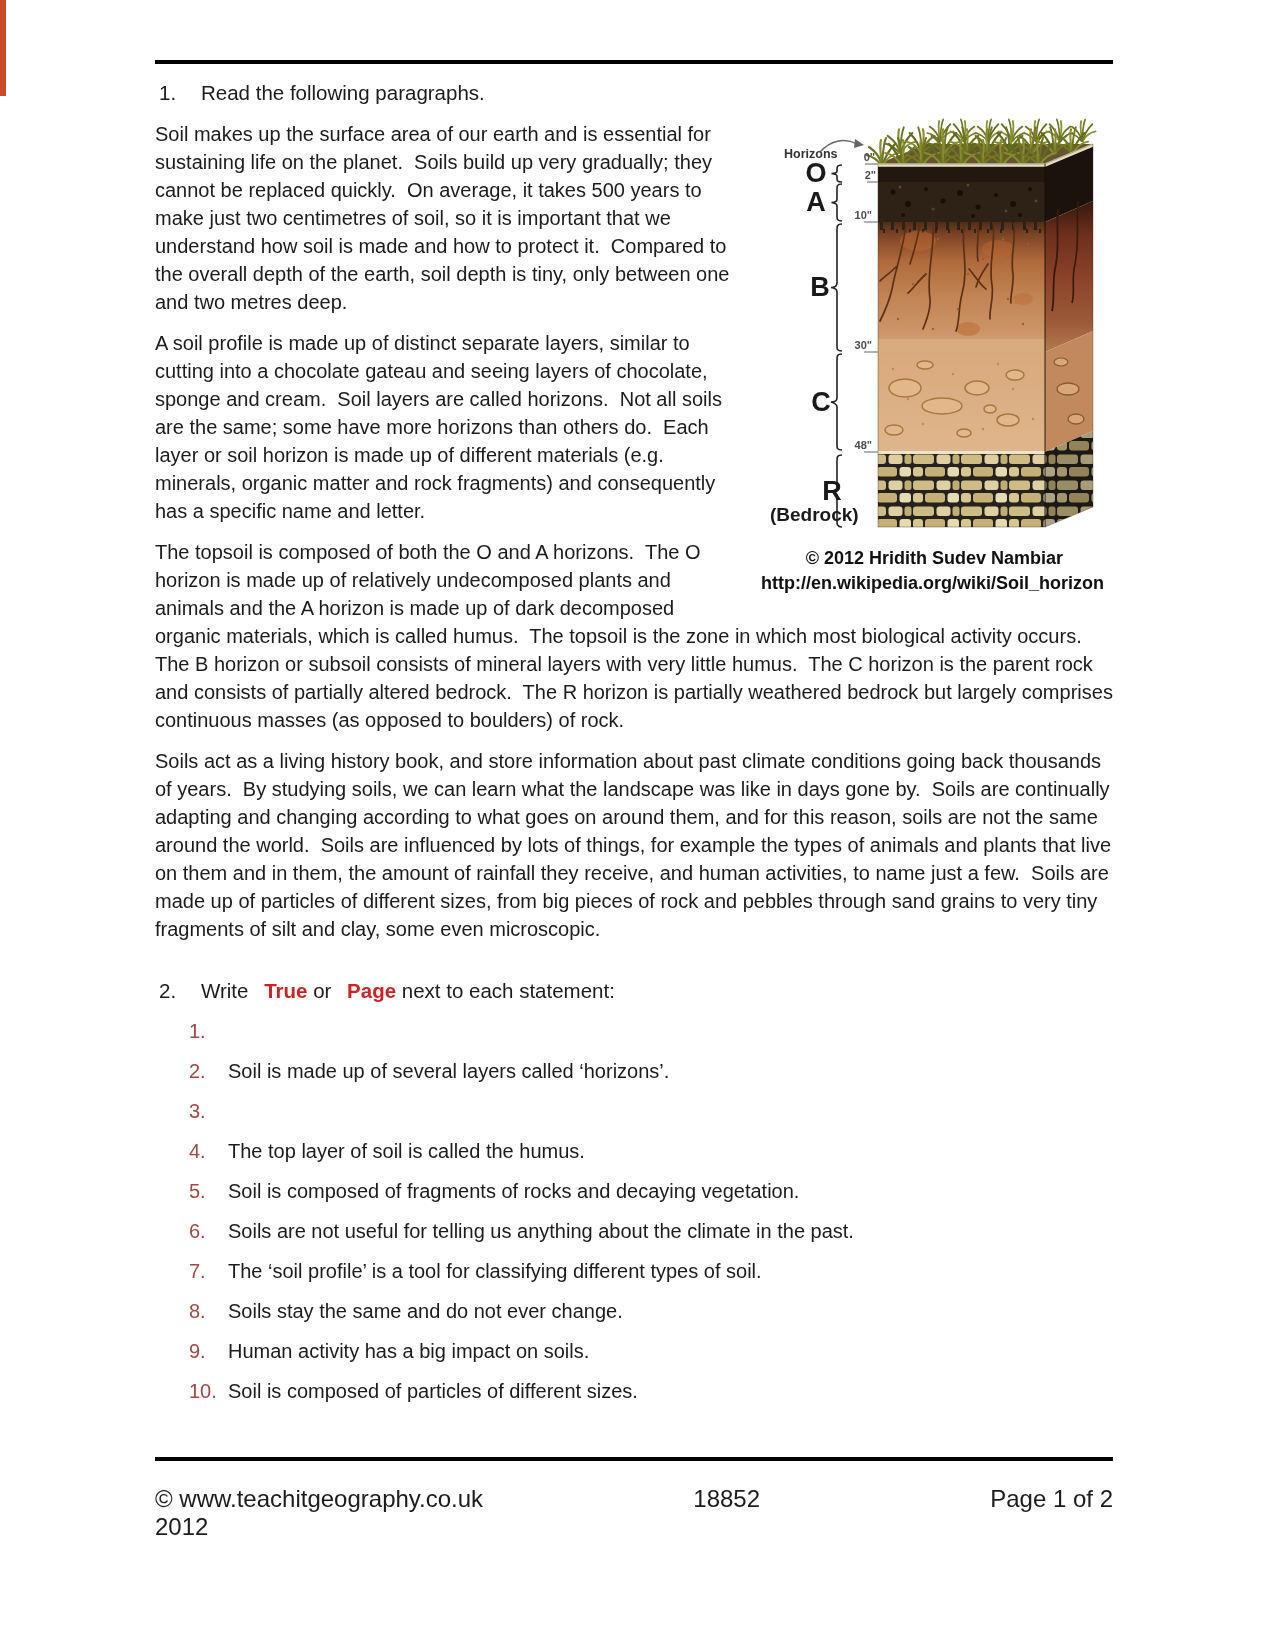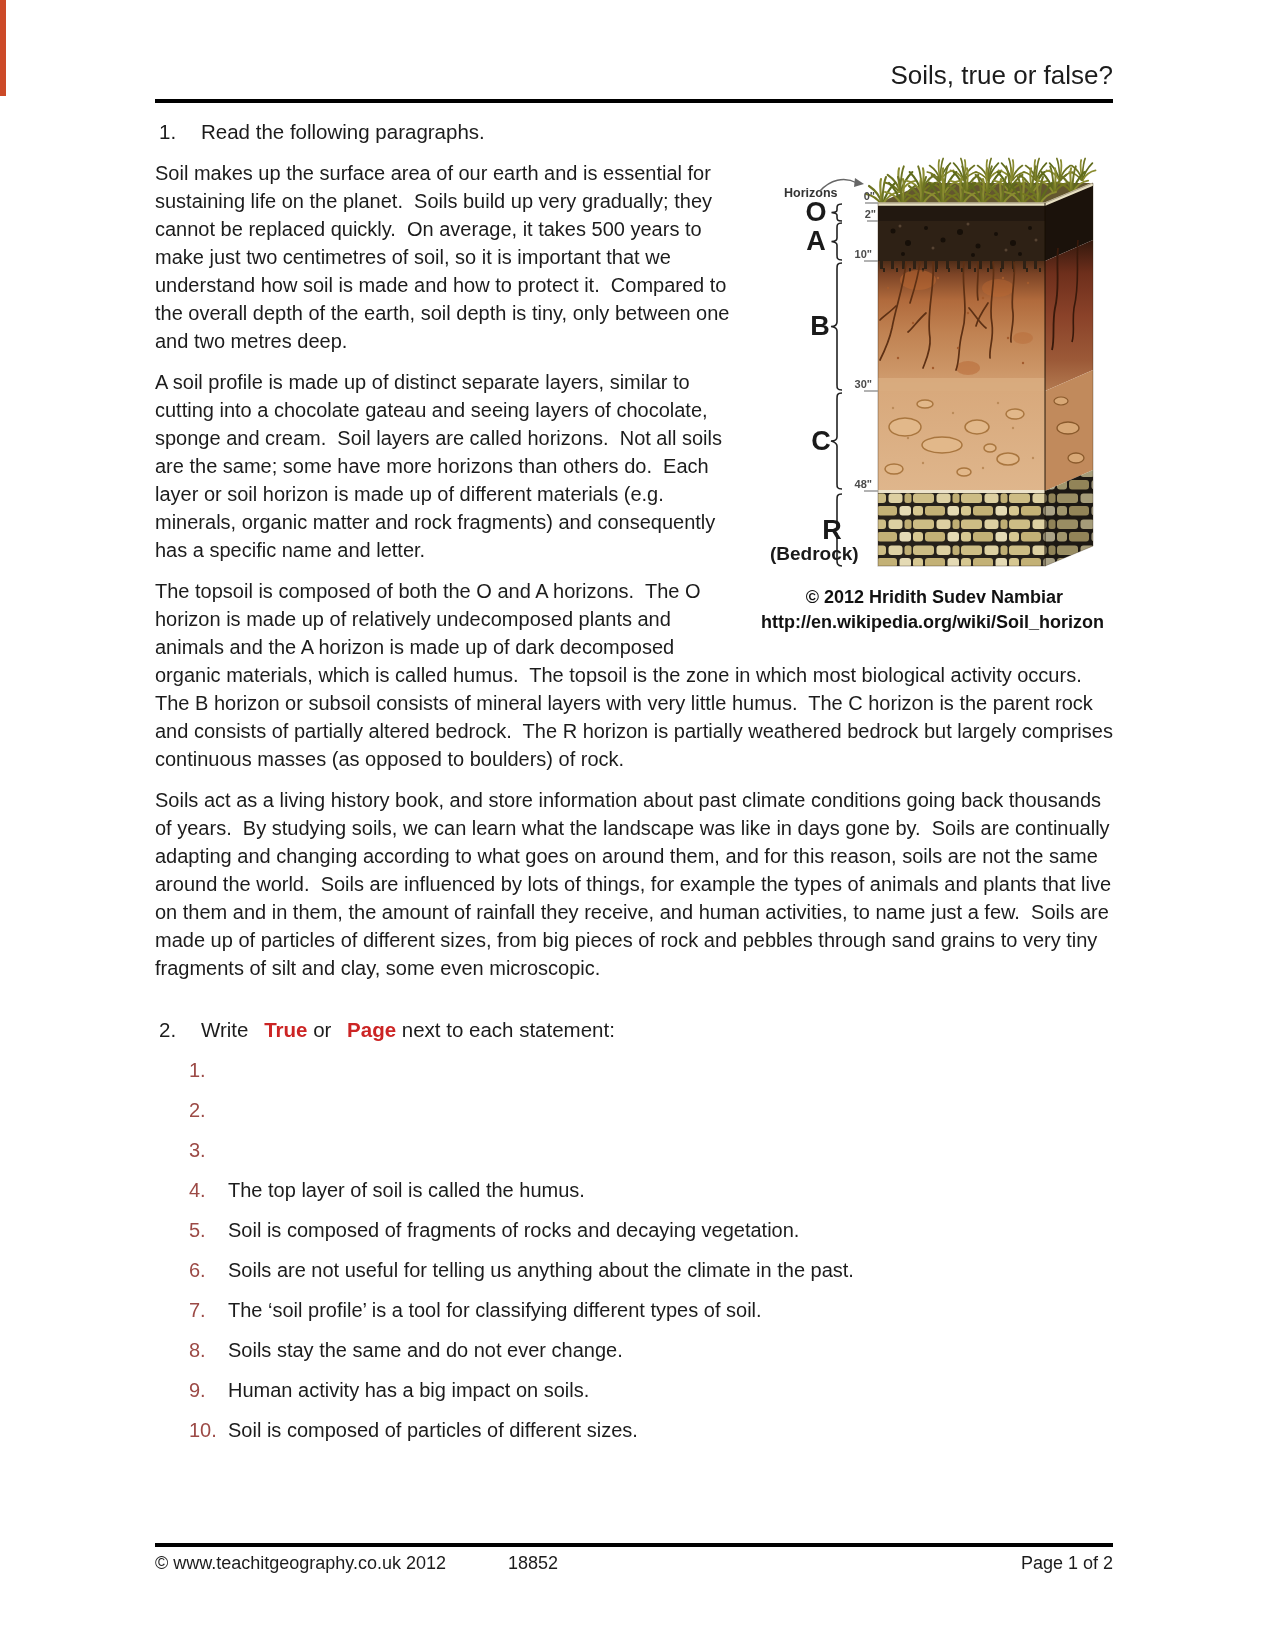--- a/index.html
+++ b/index.html
@@ -15,39 +15,38 @@
   .task-num { width:42px; flex:none; padding-left:4px; }
   .task2 { margin-top:34px; }
   .tf-word { color:#cc2424; font-weight:bold;margin-left:10px; }
   p.body { font-size:20px; line-height:28px; margin:13px 0; white-space:pre-wrap; }
   figure.soil { float:right; width:352px; margin:-22px 0 6px 22px; padding:0; }
   figure.soil svg { display:block; margin-left:7px; }
   .caption { font-size:18px; line-height:25px; text-align:right; padding-right:50px; margin-top:9px; color:#111;font-weight:bold; }
   ol.statements { list-style:none; margin:12px 0 0 0; padding:0 0 0 34px; }
   .stmt { display:flex; font-size:20px; line-height:28px; margin-bottom:12px; }
   .stmt-num { width:39px; flex:none; color:#9c4a46; }
-  .footer { position:absolute; left:155px; right:162px; top:1543px; border-top:4px solid #000;
-            padding-top:6px; display:flex; font-size:18px; }
+  .footer { position:absolute; left:155px; right:162px; top:1457px; border-top:4px solid #000;
+            padding-top:24px; display:flex; font-size:24px; }
   .footer .fl { flex:1.4; text-align:left; }
-  .footer .fc { flex:1; text-align:left; }
+  .footer .fc { flex:1; text-align:right; }
   .footer .fr { flex:1.4; text-align:right; }
   svg text { font-family:"Liberation Sans", sans-serif; fill:#1a1a1a; }
   svg .depth-lbl { font-size:11px; font-weight:bold; fill:#4a4a4a; }
   svg .horizon-letter { font-size:27px; font-weight:bold; }
   svg .bedrock-lbl { font-size:19px; font-weight:bold; }
   svg .horizons-lbl { font-size:12.5px; font-weight:bold; fill:#333; }
 </style>
 </head>
 <body>
 
 <div class="edge-sliver"></div>
 
 <div class="page">
 
-  <div class="doc-title">Soils, true or false?</div>
   <hr class="head-rule">
 
   <div class="task-row">
     <span class="task-num">1.</span>
     <span>Read the following paragraphs.</span>
   </div>
 
   <figure class="soil">
     <svg width="345" height="448" viewBox="0 0 345 448">
       <defs>
@@ -280,20 +279,21 @@
     <span class="task-num">2.</span>
     <span><span>Write </span><span class="tf-word">True</span><span> or </span><span class="tf-word">Page</span><span> next to each statement:</span></span>
   </div>
 
   <ol class="statements">
     <li class="stmt">
         <span class="stmt-num">1.</span>
       </li>
     <li class="stmt">
         <span class="stmt-num">2.</span>
+        <span class="stmt-text">Soil is made up of several layers called ‘horizons’.</span>
       </li>
     <li class="stmt">
         <span class="stmt-num">3.</span>
       </li>
     <li class="stmt">
         <span class="stmt-num">4.</span>
         <span class="stmt-text">The top layer of soil is called the humus.</span>
       </li>
     <li class="stmt">
         <span class="stmt-num">5.</span>

